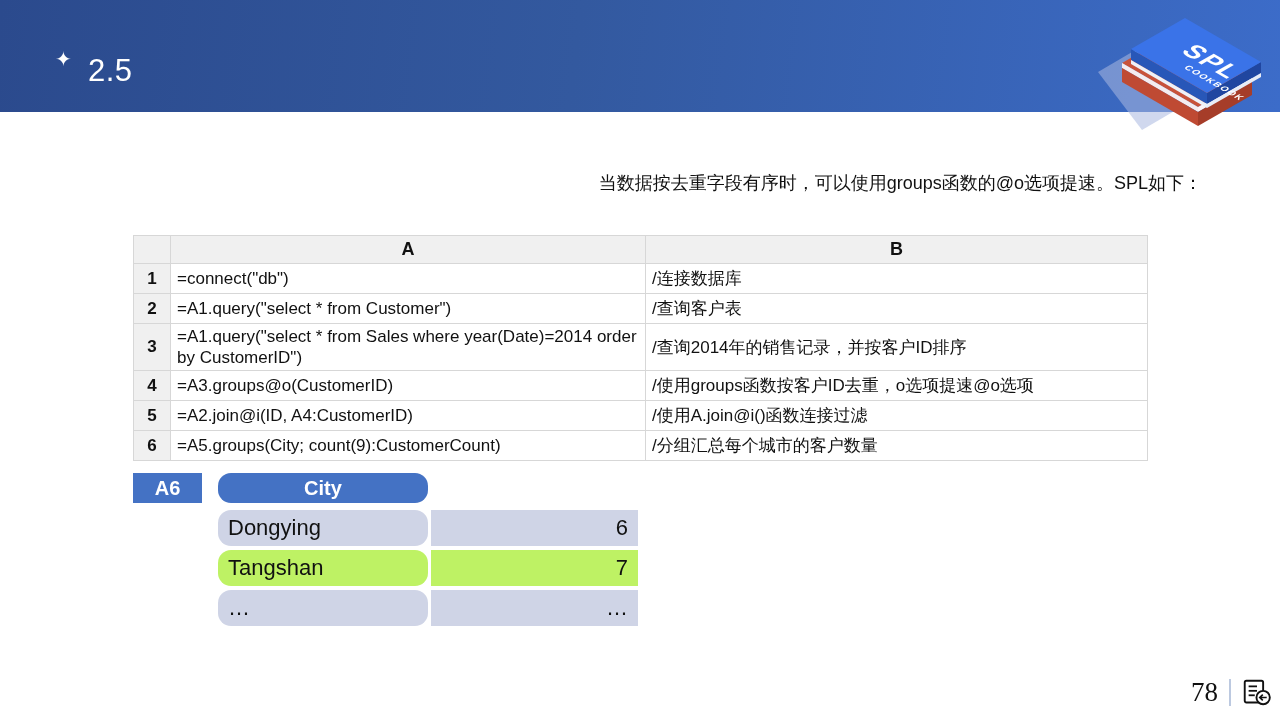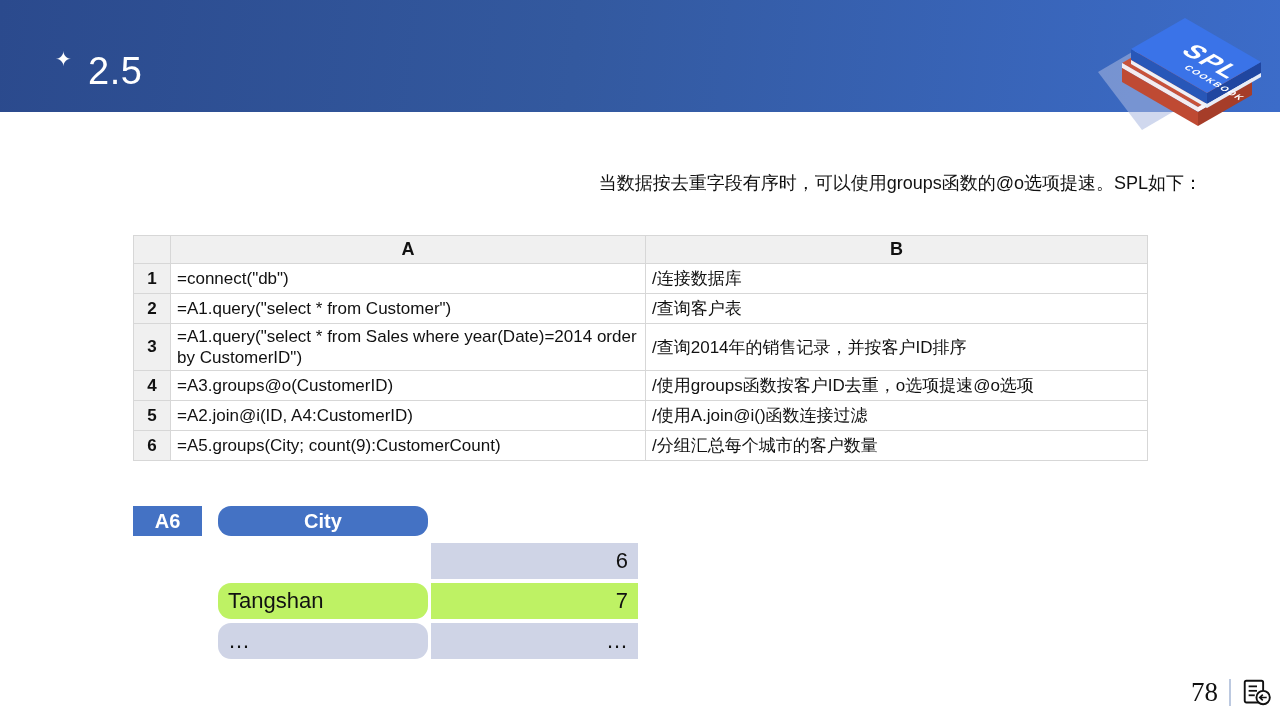--- a/index.html
+++ b/index.html
@@ -10,21 +10,21 @@
   
   .header{
     position:absolute;top:0;left:0;width:1280px;height:112px;
     background:linear-gradient(97deg,#2b4a8d 0%,#33599f 45%,#3c6cc9 100%);
   }
   .header .bullet{
     position:absolute;left:55px;top:49px;color:#ffffff;font-size:20px;line-height:20px;
   }
   .header .title-wrap{
     position:absolute;left:88px;top:0;height:142px;display:flex;align-items:center;
-    color:#ffffff;font-size:38px;letter-spacing:.5px;
+    color:#ffffff;font-size:31px;letter-spacing:.5px;
   }
   .header .sec-num{margin-right:22px;}
   
   .book-svg{position:absolute;left:1080px;top:0;width:200px;height:140px;z-index:3;}
   
   .intro{
     position:absolute;left:142px;top:166px;width:1060px;
     font-size:18px;color:#111;line-height:34px;text-align:right;
   }
   
@@ -39,21 +39,21 @@
     border:1px solid #d7d7d7;padding:0 6px;vertical-align:middle;
     overflow:hidden;
   }
   .code-table th{background:#f0f0f0;font-weight:bold;text-align:center;height:27px;font-size:18px;}
   .code-table td.num{background:#f0f0f0;font-weight:bold;text-align:center;padding:0;}
   .code-table td.code,.code-table td.comment{background:#ffffff;line-height:21px;}
   .code-table tr.h30 td{height:29px;}
   .code-table tr.h46 td{height:46px;}
   
   .result{
-    position:absolute;left:133px;top:506px;
+    position:absolute;left:133px;top:473px;
     display:grid;
     grid-template-columns:69px 16px 210px 3px 207px;
     grid-template-rows:30px 7px 36px 4px 36px 4px 36px;
     font-size:22px;color:#111;
   }
   .result .cell{display:flex;align-items:center;}
   .result .hdr{
     background:#4472c4;color:#ffffff;font-weight:bold;font-size:20px;
     justify-content:center;
   }
@@ -157,20 +157,21 @@
         <td class="code">=A5.groups(City; count(9):CustomerCount)</td>
         <td class="comment">/分组汇总每个城市的客户数量</td>
       </tr>
     </tbody>
   </table>
 
   <div class="result">
     <div class="cell hdr g-c1 g-r1">A6</div>
     <div class="cell hdr g-c3 g-r1">City</div>
 
+    <div class="cell band-a city g-c3 g-r3">Dongying</div>
     <div class="cell band-a count g-c5 g-r3">6</div>
 
     <div class="cell band-b city g-c3 g-r5">Tangshan</div>
     <div class="cell band-b count g-c5 g-r5">7</div>
 
     <div class="cell band-a city g-c3 g-r7">…</div>
     <div class="cell band-a count g-c5 g-r7">…</div>
   </div>
 
   <div class="footer">

